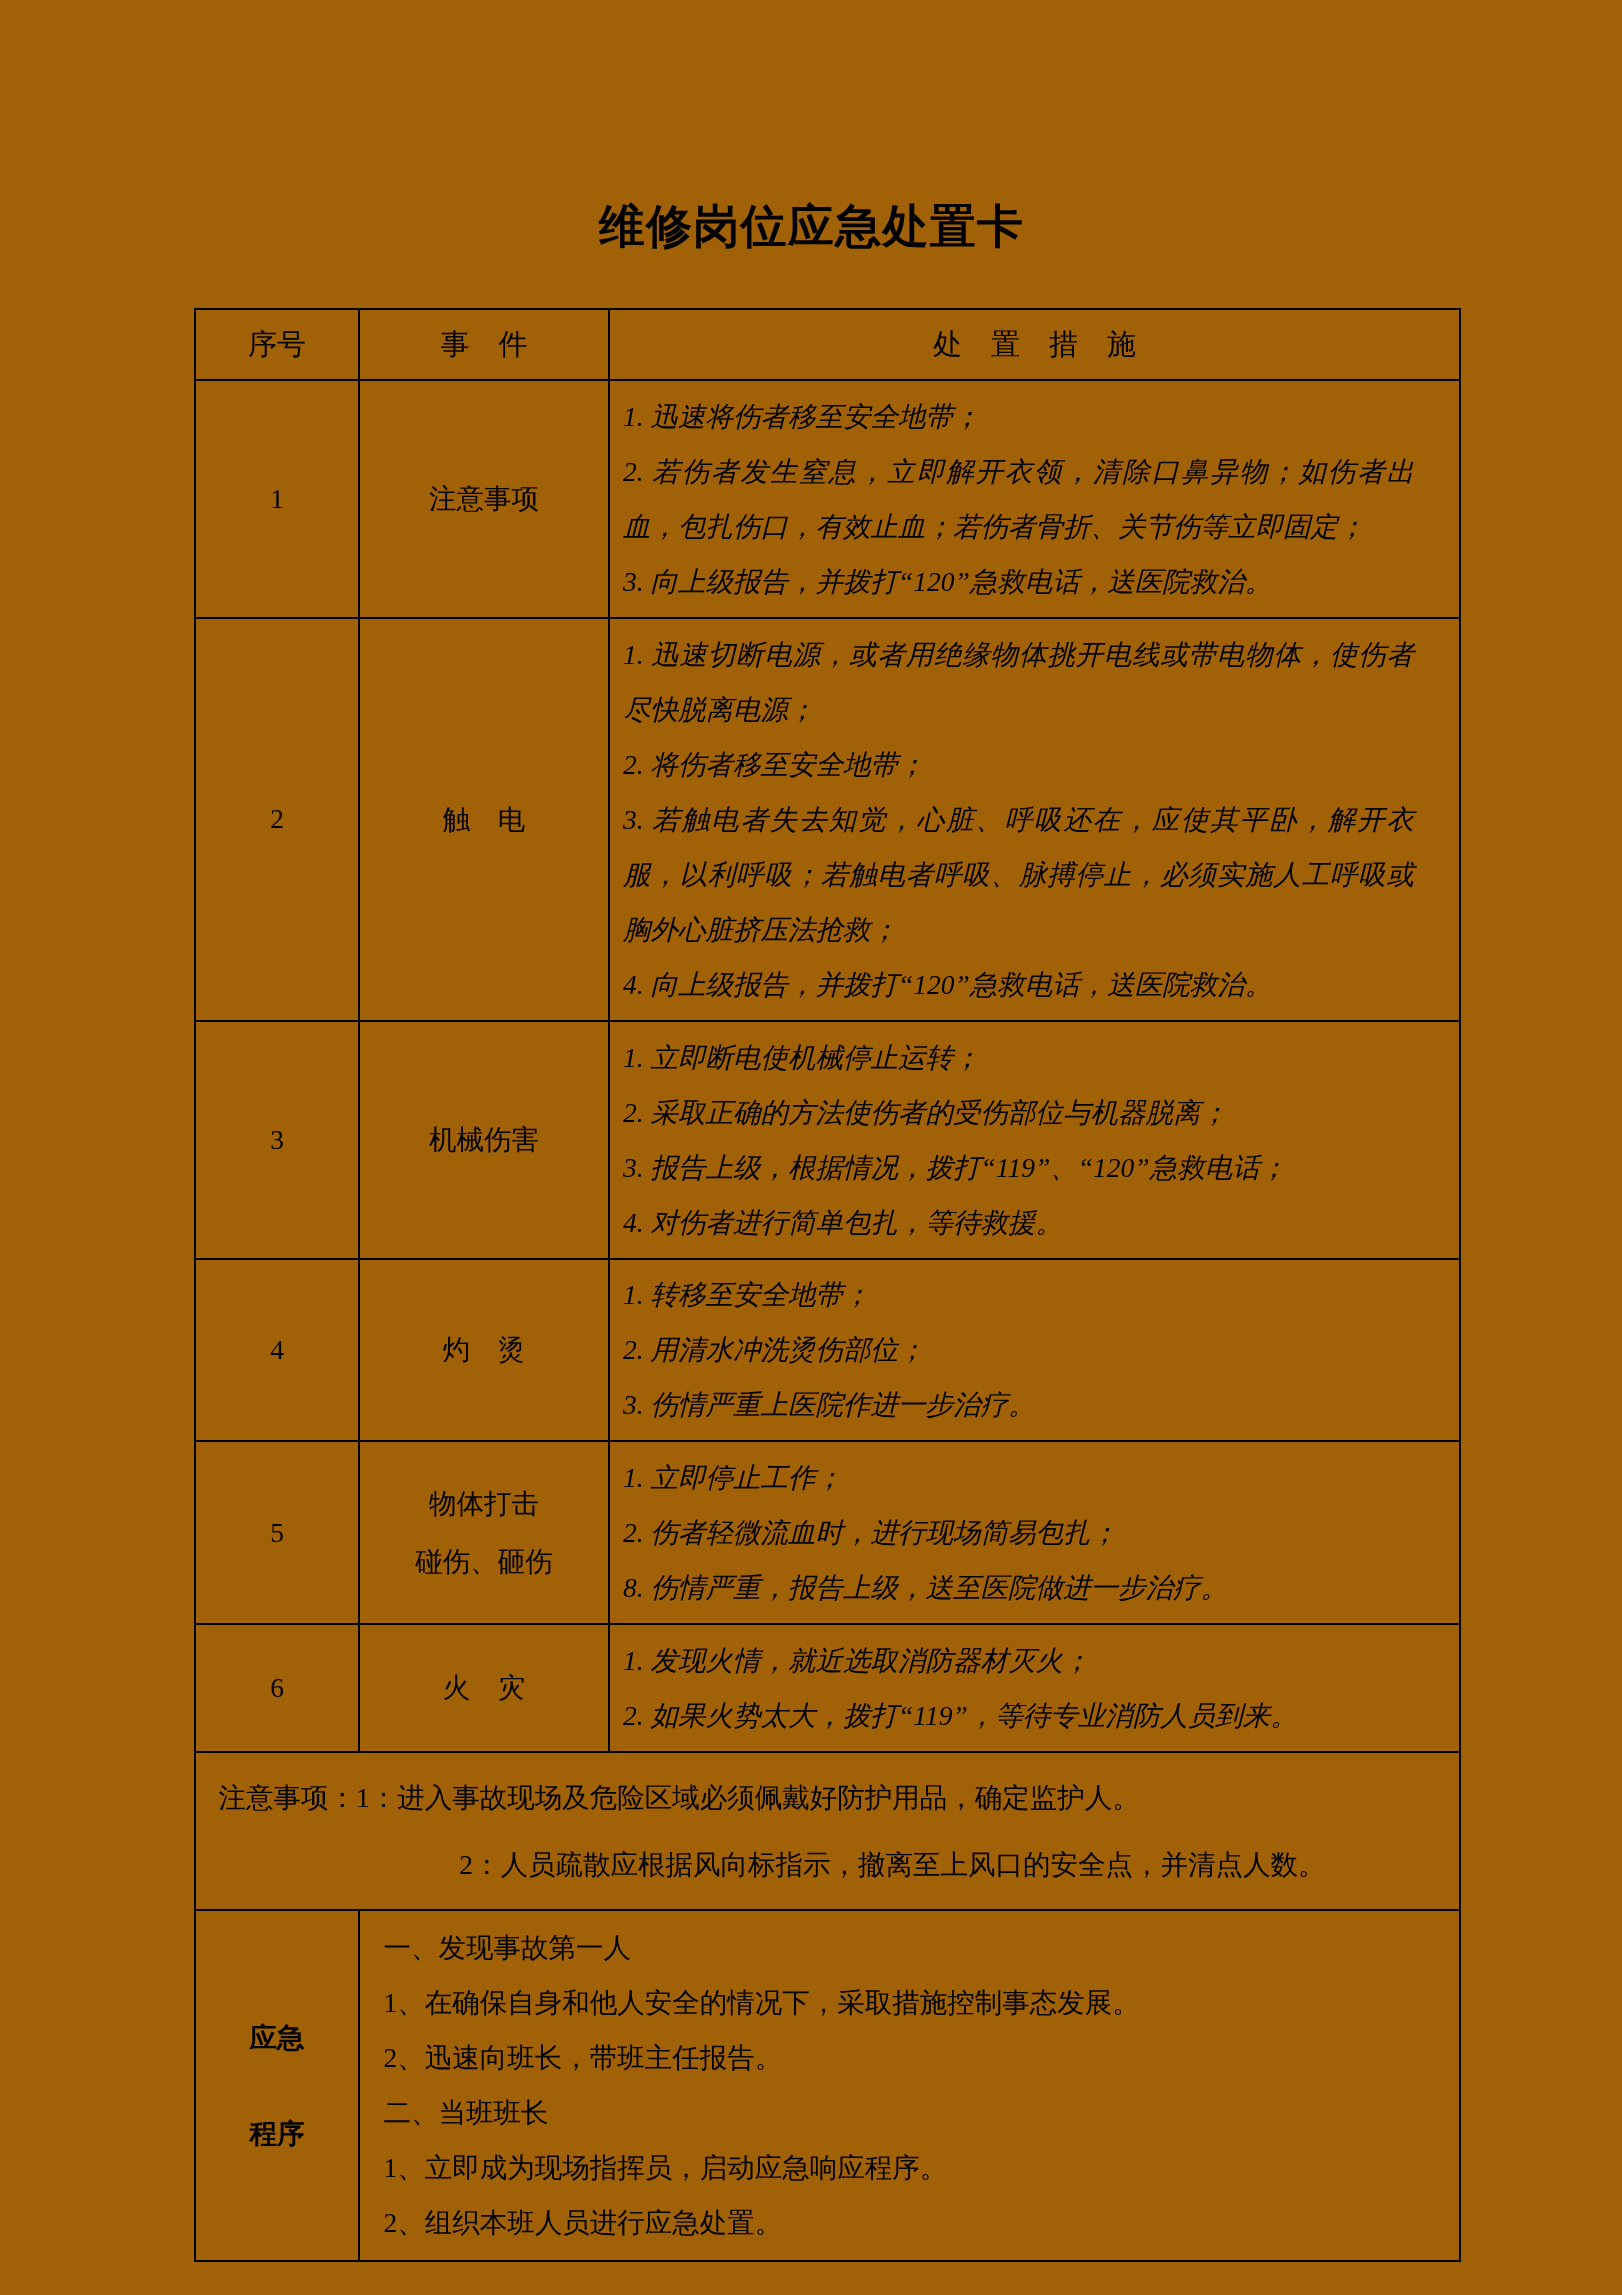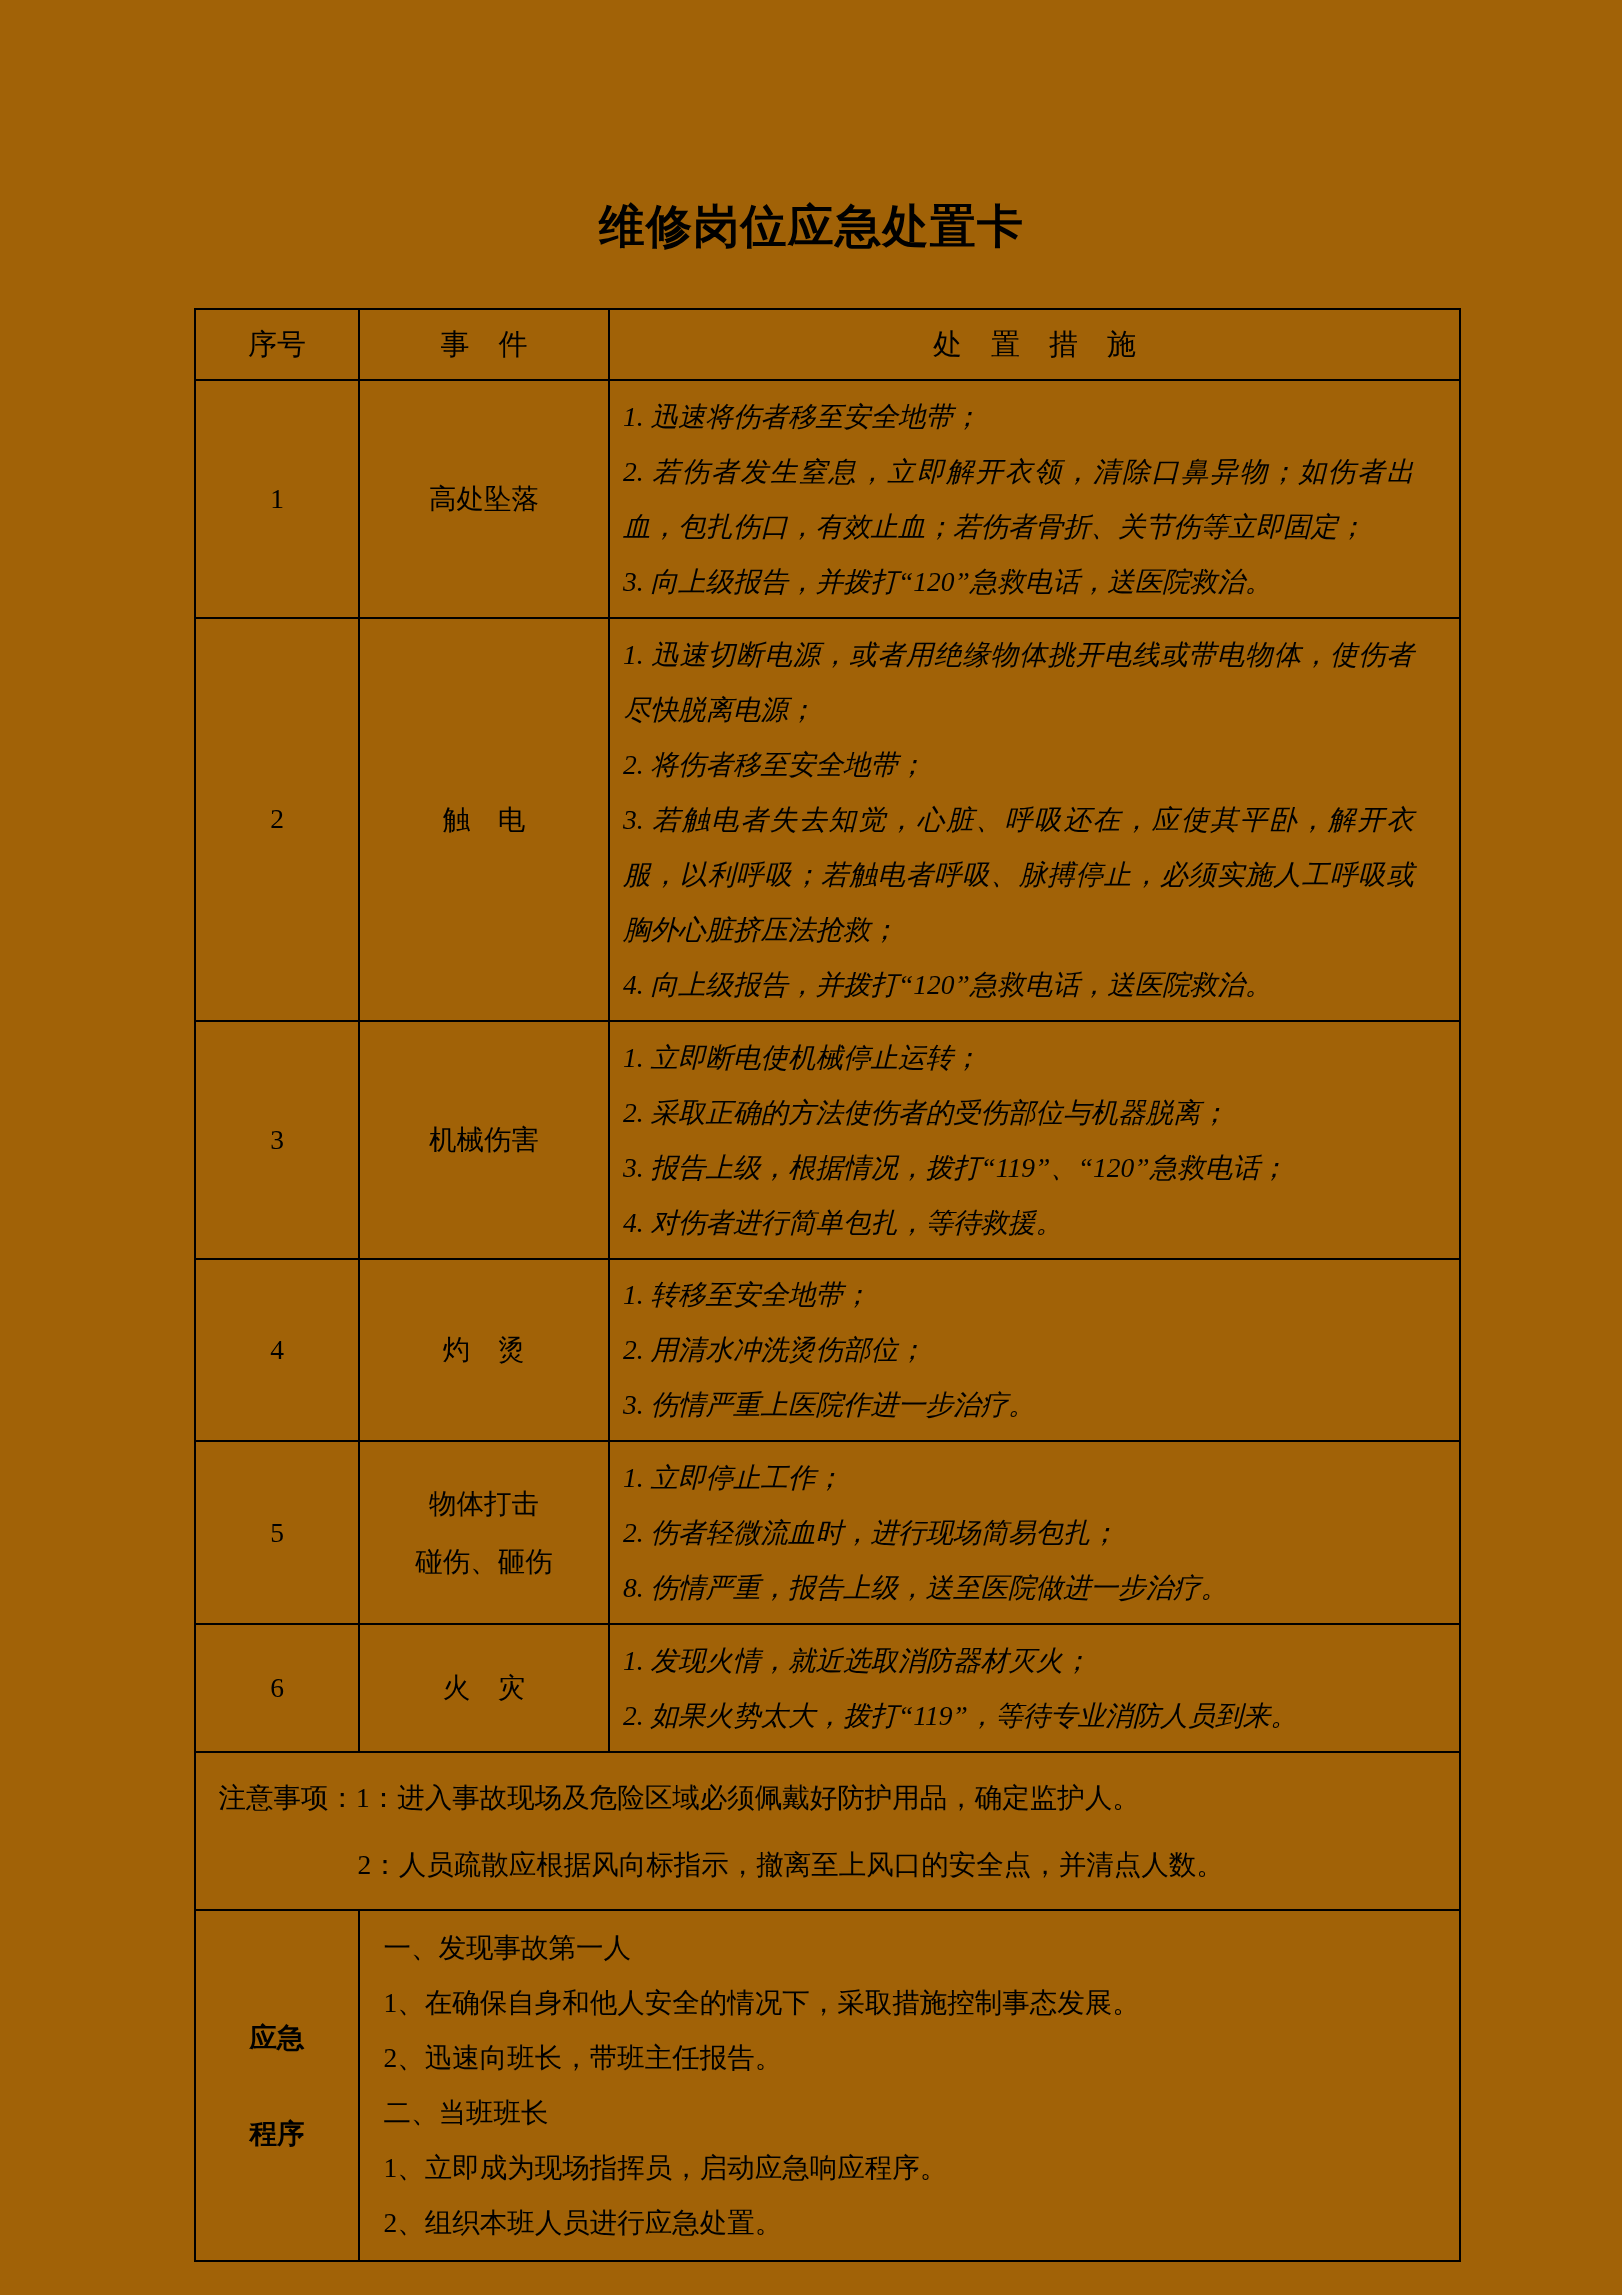--- a/index.html
+++ b/index.html
@@ -56,21 +56,21 @@
   }
   tr.r1 { height:238px; }
   tr.r2 { height:386px; }
   tr.r3 { height:222px; }
   tr.r4 { height:170px; }
   tr.r5 { height:158px; }
   tr.r6 { height:108px; }
   tr.notes-row { height:111px; }
   td.notes-cell { padding:5.2px 19.6px 5.2px 10.5px; line-height:2.0; }
   td.notes-cell p { margin:12px; }
-  td.notes-cell p.notes-line2 { padding-left:139px; }
+  td.notes-cell p.notes-line2 { padding-left:139px;text-align:center; }
   tr.proc-row { height:328px; }
   td.proc-label-cell { text-align:center; }
   td.proc-label-cell .proc-label-line { line-height:1.2;font-weight:bold; }
   td.proc-label-cell .proc-label-line.first { margin-bottom:63px; }
   td.proc-content-cell { padding:9.2px 26px 9.2px 23.6px; line-height:2.0;margin-top:48px; }
   td.proc-content-cell p { margin:0; }
 </style>
 </head>
 <body>
 
@@ -88,21 +88,21 @@
     <tbody>
         <tr class="header-row">
       <th class="h-cell">序号</th>
       <th class="h-cell">事　件</th>
       <th class="h-cell">处　置　措　施</th>
     </tr>
 
     <tr class="r1">
       <td class="no-cell">1</td>
       <td class="event-cell">
-        <div>高处坠落</div>
+        <div>注意事项</div>
       </td>
       <td class="meas-cell">
         <p>1. 迅速将伤者移至安全地带；</p>
         <p>2. 若伤者发生窒息，立即解开衣领，清除口鼻异物；如伤者出血，包扎伤口，有效止血；若伤者骨折、关节伤等立即固定；</p>
         <p>3. 向上级报告，并拨打“120”急救电话，送医院救治。</p>
       </td>
     </tr>
 
     <tr class="r2">
       <td class="no-cell">2</td>

